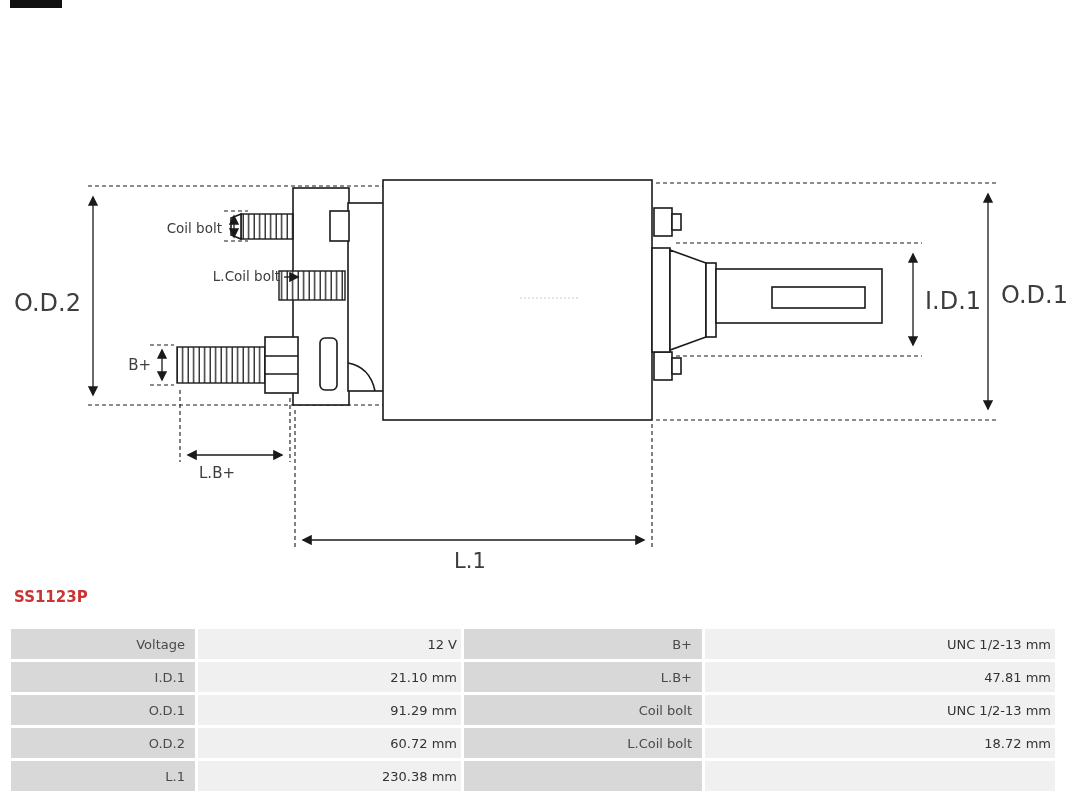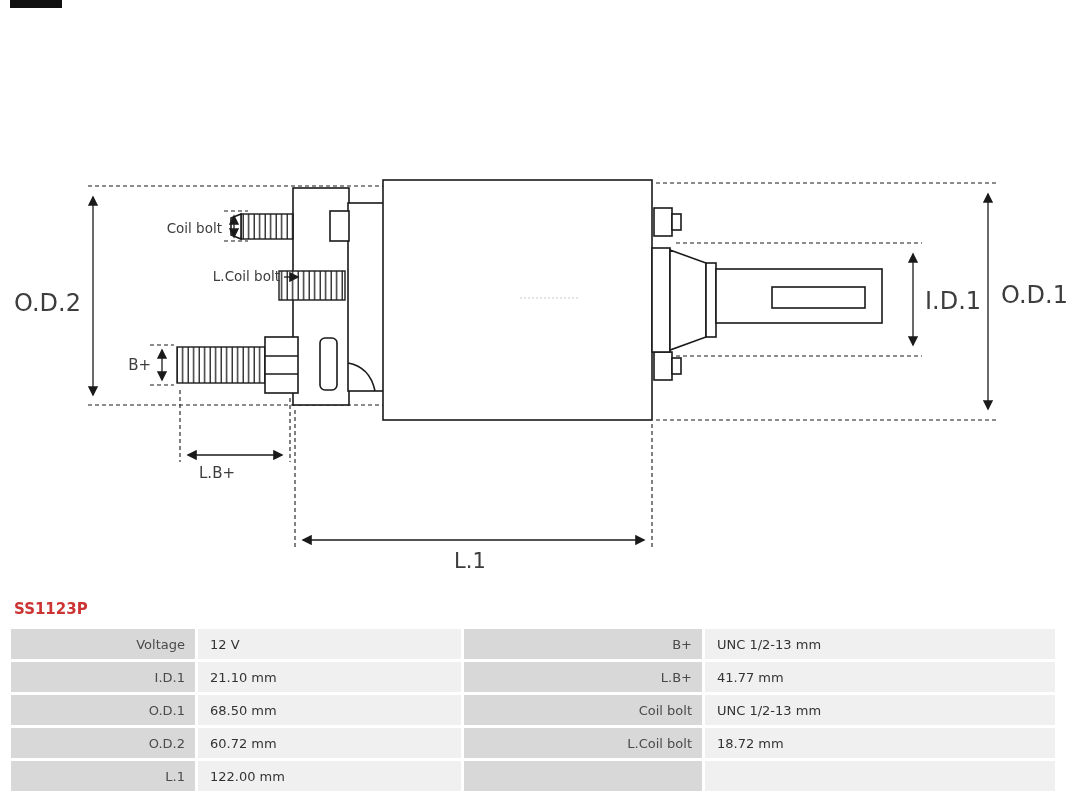--- a/index.html
+++ b/index.html
@@ -10,28 +10,28 @@
   svg .ln{stroke:#1a1a1a;stroke-width:1.6;fill:#fff;}
   svg .ln-n{stroke:#1a1a1a;stroke-width:1.6;fill:none;}
   svg .dash{stroke:#1a1a1a;stroke-width:1.1;fill:none;stroke-dasharray:4 3;}
   svg .dim{stroke:#1a1a1a;stroke-width:1.3;fill:none;}
   svg .wm{stroke:#c9c9c9;stroke-width:1;stroke-dasharray:2 2;}
   svg text{fill:#3d3d3d;font-family:"DejaVu Sans",sans-serif;}
   .t-big{font-size:24px;}
   .t-mid{font-size:21px;}
   .t-sm{font-size:15px;}
   .t-xs{font-size:13.5px;}
-  .partnum{position:absolute;left:14px;top:600px;font-size:15px;font-weight:600;
+  .partnum{position:absolute;left:14px;top:588px;font-size:15px;font-weight:600;
            color:var(--accent,#cc3333);}
   table.spec{position:absolute;left:8px;top:626px;width:1050px;
              border-collapse:separate;border-spacing:3px;table-layout:fixed;}
   table.spec td{height:30px;font-size:13px;vertical-align:middle;
                 white-space:nowrap;overflow:hidden;}
   td.lbl{background:var(--cell-label-bg,#d8d8d8);color:#4a4a4a;text-align:right;padding:0 10px;}
-  td.val{background:var(--cell-value-bg,#f0f0f0);color:#333;padding:0 12px;}
+  td.val{background:var(--cell-value-bg,#f0f0f0);color:#333;text-align:right;padding:0 4px;}
 </style>
 </head>
 <body>
 
 <div class="page">
 
   <div class="logo-mark"></div>
 
   <div class="diagram-wrap">
     <svg width="1080" height="598" viewBox="0 0 1080 598">
@@ -125,36 +125,36 @@
       <tr>
         <td class="lbl">Voltage</td>
         <td class="val">12 V</td>
         <td class="lbl">B+</td>
         <td class="val">UNC 1/2-13 mm</td>
       </tr>
       <tr>
         <td class="lbl">I.D.1</td>
         <td class="val">21.10 mm</td>
         <td class="lbl">L.B+</td>
-        <td class="val">41.77 mm</td>
+        <td class="val">47.81 mm</td>
       </tr>
       <tr>
         <td class="lbl">O.D.1</td>
-        <td class="val">68.50 mm</td>
+        <td class="val">91.29 mm</td>
         <td class="lbl">Coil bolt</td>
         <td class="val">UNC 1/2-13 mm</td>
       </tr>
       <tr>
         <td class="lbl">O.D.2</td>
         <td class="val">60.72 mm</td>
         <td class="lbl">L.Coil bolt</td>
         <td class="val">18.72 mm</td>
       </tr>
       <tr>
         <td class="lbl">L.1</td>
-        <td class="val">122.00 mm</td>
+        <td class="val">230.38 mm</td>
         <td class="lbl"></td>
         <td class="val"></td>
       </tr>
     </tbody>
   </table>
 
 </div>
 
 </body></html>

